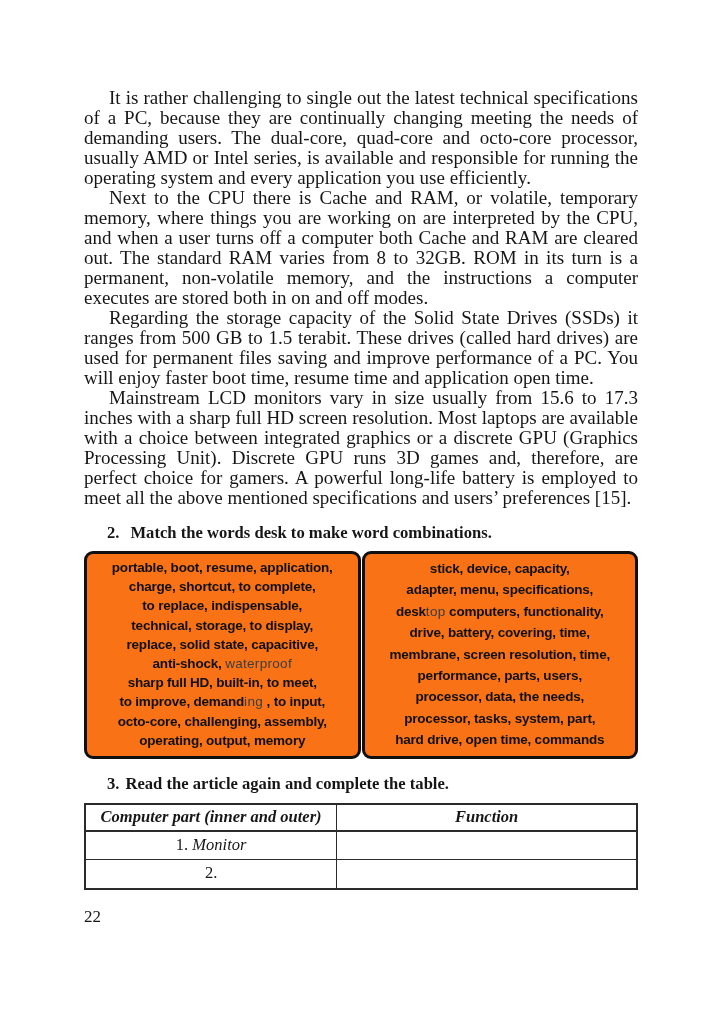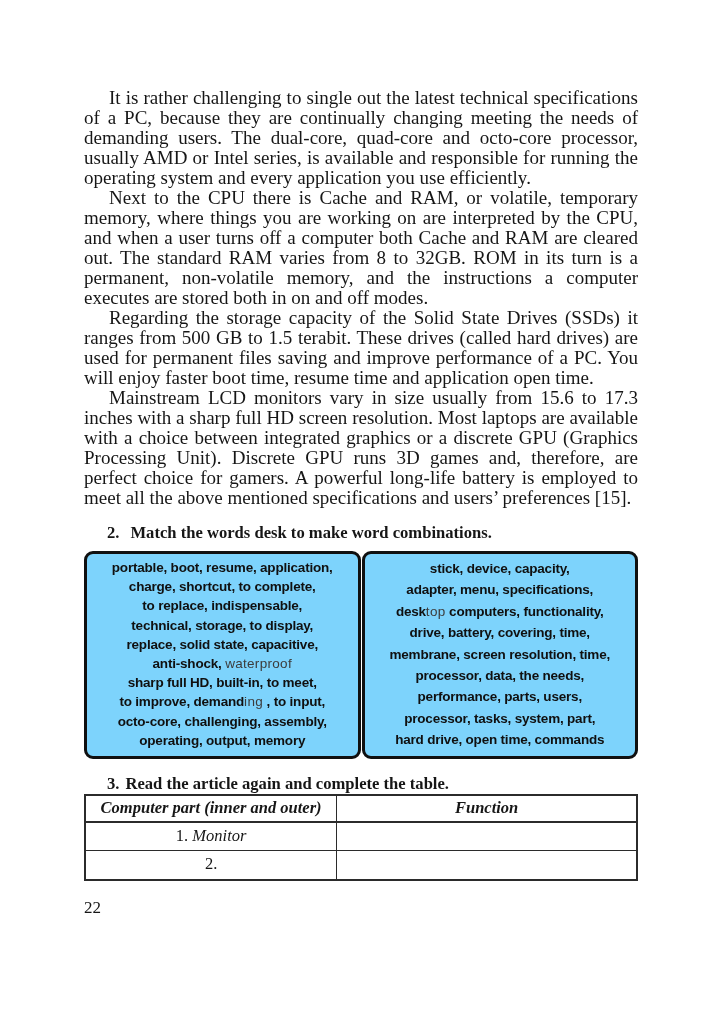--- a/index.html
+++ b/index.html
@@ -25,39 +25,40 @@
     margin: 15px 0 0 23px;
   }
   .ex-heading .h-num2 { margin-right: 11px; }
   .ex-heading .h-num3 { margin-right: 6px; }
 
   .boxes { display: flex; margin-top: 8px; }
   .word-box {
     flex: 1 1 50%;
     border: 3.5px solid #101010;
     border-radius: 9px;
-    background: #7dd3fc;
+    background: #f97316;
     padding: 4px 0 5px;
     text-align: center;
     font-family: "Liberation Sans", sans-serif;
     font-weight: 700;
     font-size: 13.5px;
     letter-spacing: -0.2px;
     white-space: nowrap;
     color: #101010;
     overflow: hidden;
   }
   .word-box.left  { line-height: 19.2px; }
   .word-box.right { line-height: 21.4px; margin-left: 1px; }
   .word-line { width: 100%; }
   .light { font-weight: 400; color: #3c3c3c; letter-spacing: 0.3px; }
 
   .parts-table {
     width: 100%;
     border-collapse: collapse;
+    margin-top: 9px;
     border: 2px solid #2b2b2b;
   }
   .parts-table th {
     border: 1.5px solid #2b2b2b;
     border-bottom: 2.5px solid #2b2b2b;
     font-style: italic;
     font-weight: bold;
     font-size: 16.5px;
     padding: 2px 4px 3px;
     text-align: center;
@@ -104,22 +105,22 @@
         <div class="word-line"><span>to improve, demand</span><span class="light">ing</span><span> , to input,</span></div>
         <div class="word-line"><span>octo-core, challenging, assembly,</span></div>
         <div class="word-line"><span>operating, output, memory</span></div>
       </div>
     <div class="word-box right">
         <div class="word-line"><span>stick, device, capacity,</span></div>
         <div class="word-line"><span>adapter, menu, specifications,</span></div>
         <div class="word-line"><span>desk</span><span class="light">top</span><span> computers, functionality,</span></div>
         <div class="word-line"><span>drive, battery, covering, time,</span></div>
         <div class="word-line"><span>membrane, screen resolution, time,</span></div>
+        <div class="word-line"><span>performance, parts, users,</span></div>
         <div class="word-line"><span>processor, data, the needs,</span></div>
-        <div class="word-line"><span>performance, parts, users,</span></div>
         <div class="word-line"><span>processor, tasks, system, part,</span></div>
         <div class="word-line"><span>hard drive, open time, commands</span></div>
       </div>
   </div>
 
   <h3 class="ex-heading">
     <span class="h-num3">3.</span><span>Read the article again and complete the table.</span>
   </h3>
 
   <table class="parts-table">

